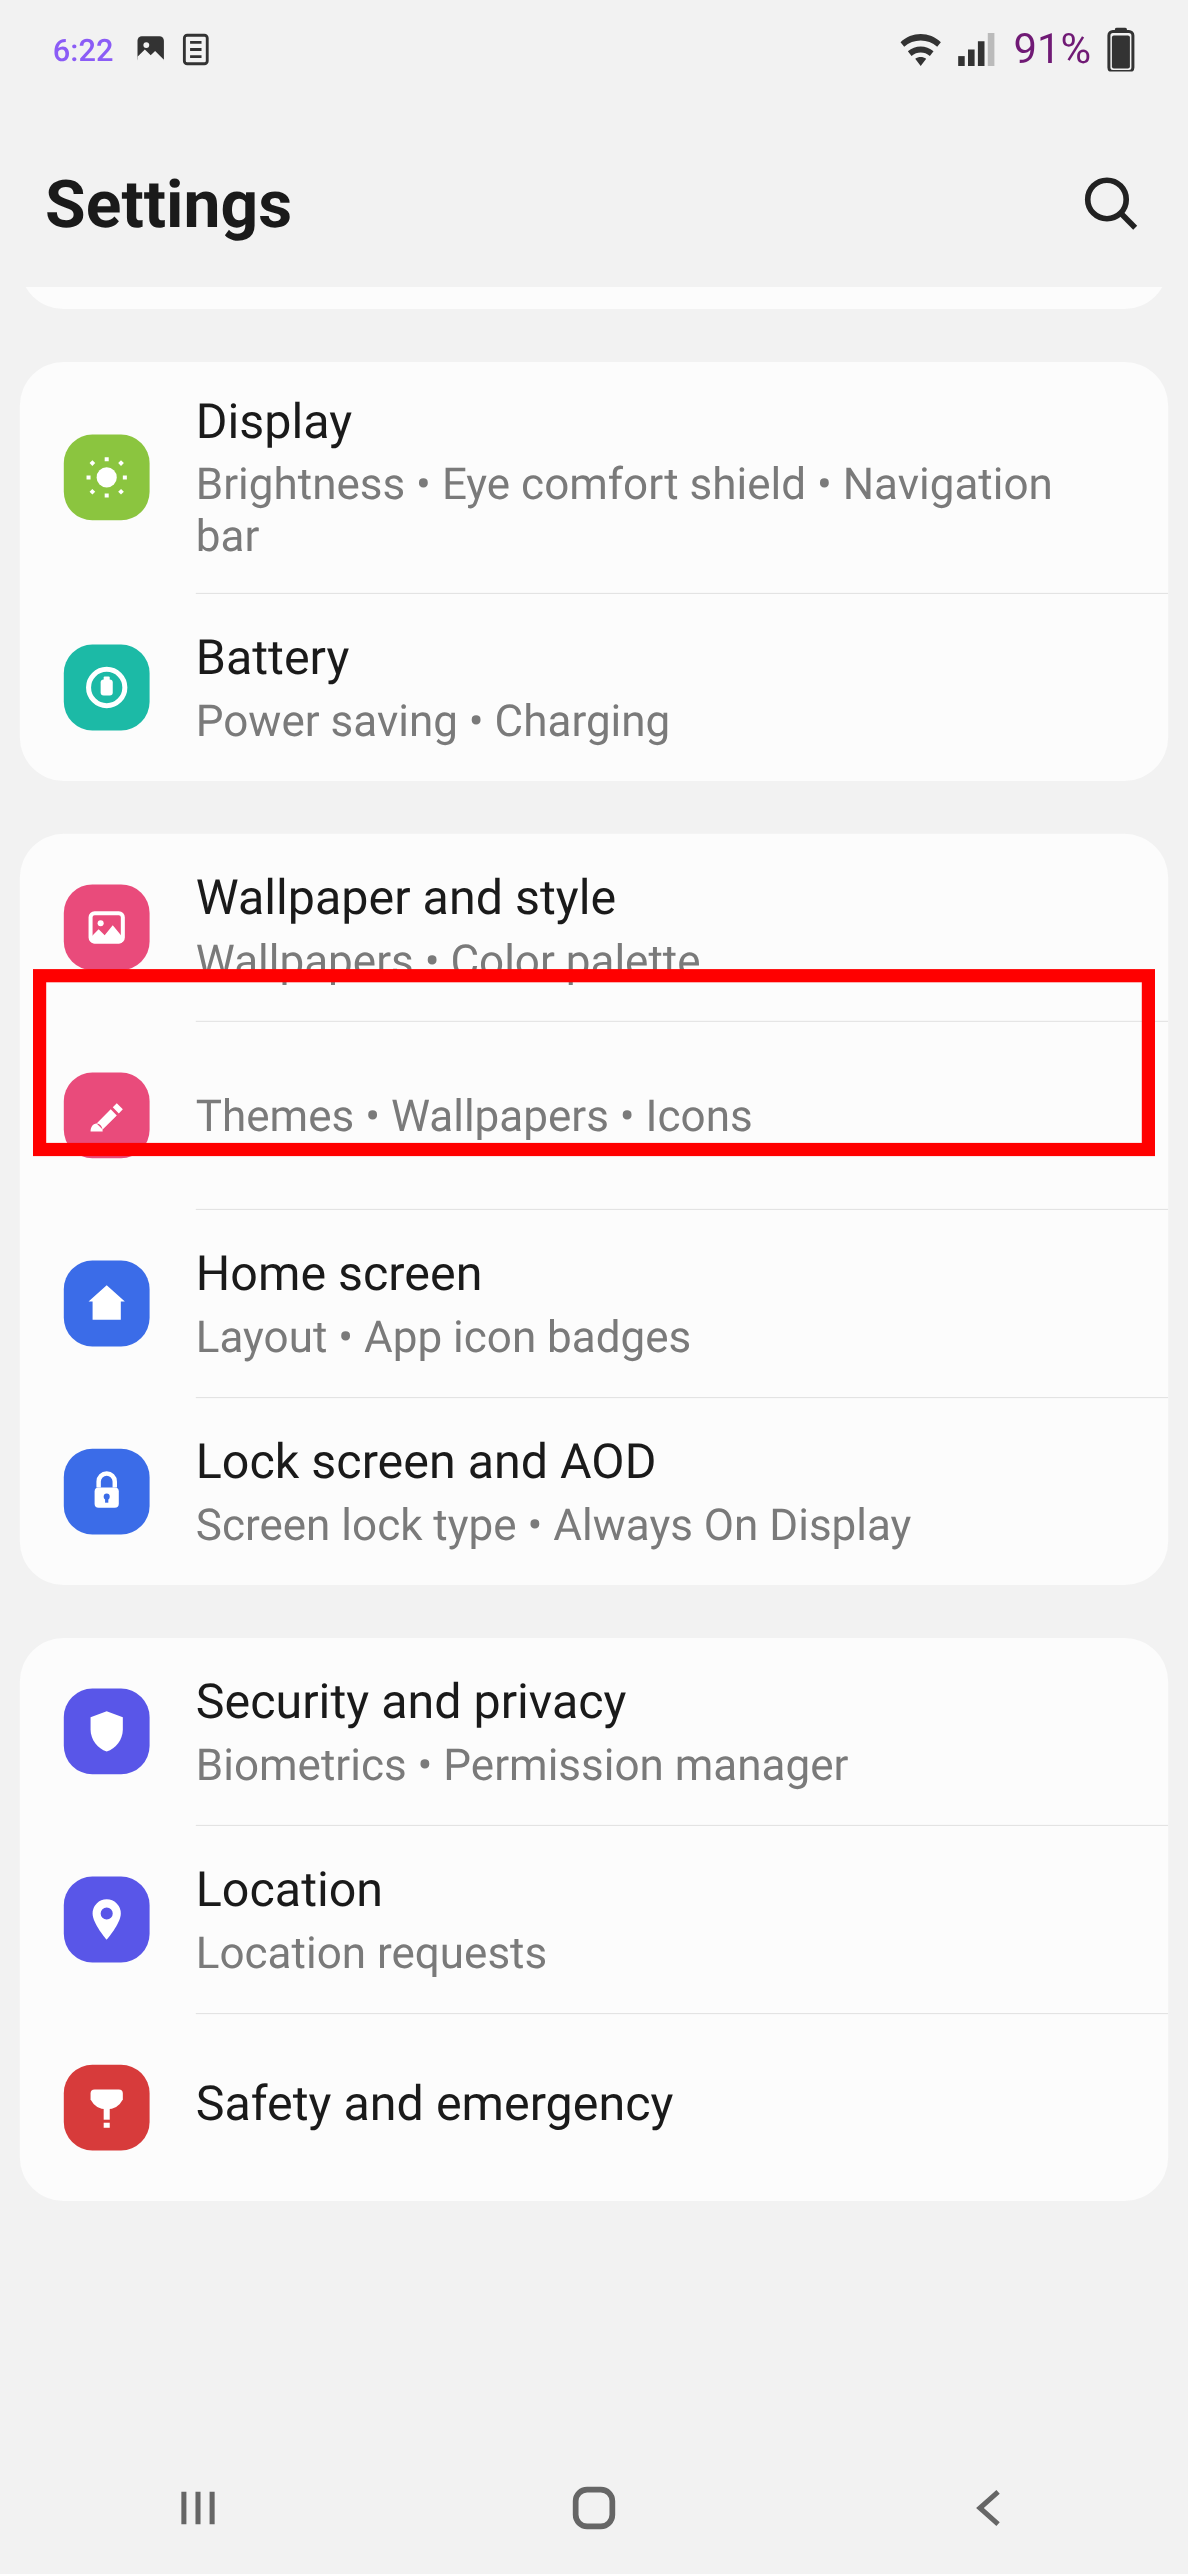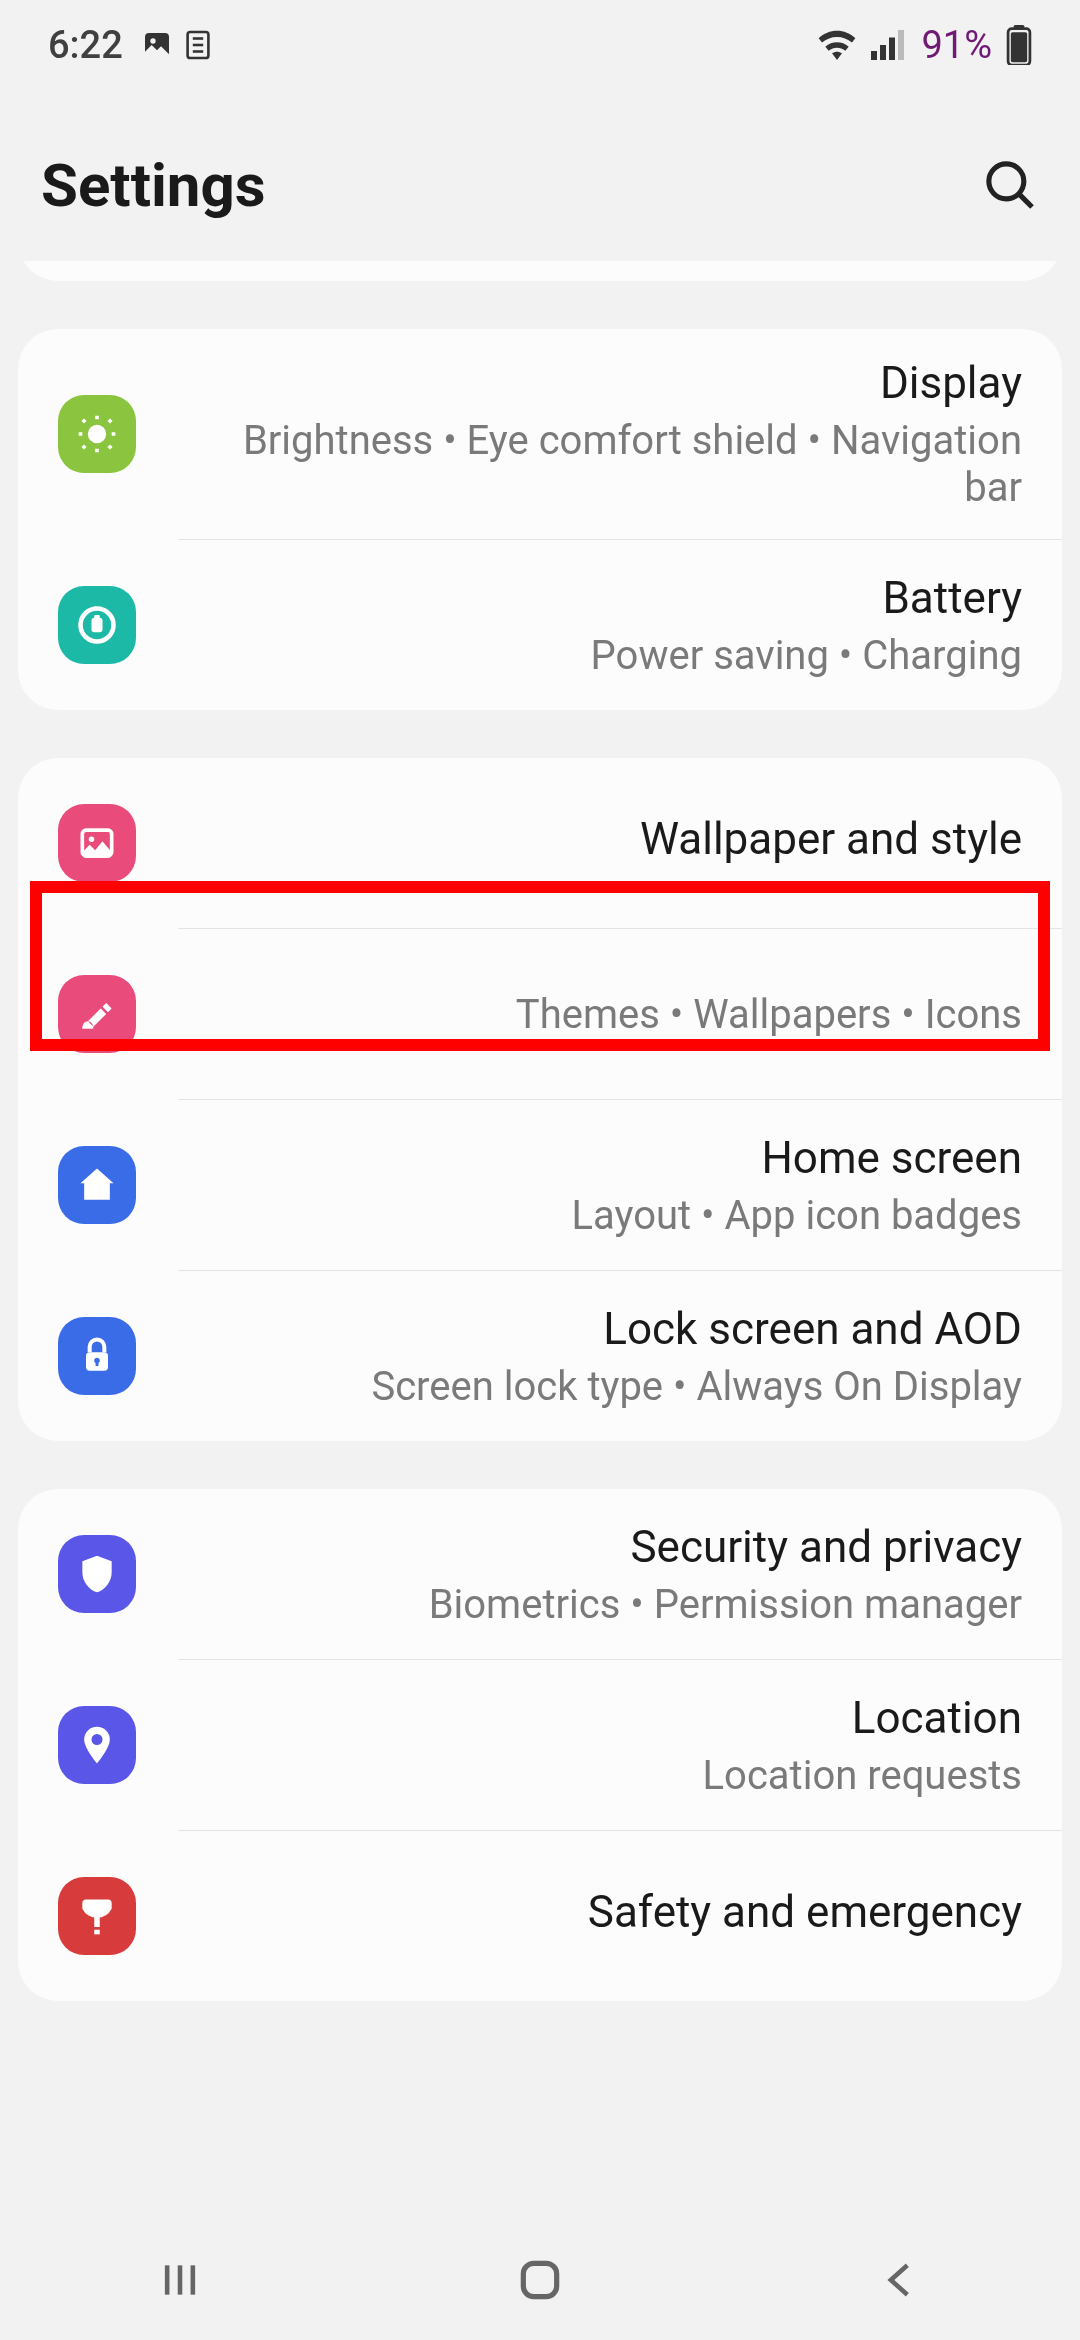--- a/index.html
+++ b/index.html
@@ -1,35 +1,35 @@
 <!DOCTYPE html>
 <html><head>
   <meta charset="utf-8">
   <style>
     * { margin: 0; padding: 0; box-sizing: border-box; font-family: -apple-system, BlinkMacSystemFont, 'Segoe UI', Roboto, sans-serif; }
     body { width: 1080px; height: 2340px; background: #f2f2f2; overflow: hidden; position: relative; }
     
     .status-bar { height: 90px; display: flex; justify-content: space-between; align-items: center; padding: 0 48px; }
     .status-left { display: flex; align-items: center; gap: 18px; }
-    .status-time { font-size: 38px; font-weight: 500; color: #404040; }
+    .status-time { font-size: 28px; font-weight: 500; color: #8b5cf6; }
     .status-icons-left { display: flex; gap: 12px; }
     .status-right { display: flex; align-items: center; gap: 14px; }
     .battery-pct { font-size: 38px; color: #701a75; }
     
     .header { padding: 60px 41px 40px; display: flex; justify-content: space-between; align-items: center; }
     .header-title { font-size: 60px; font-weight: 700; color: #1a1a1a; }
     
     .content { padding: 0 18px; height: 1950px; overflow: hidden; }
     
     .card { background: #fcfcfc; border-radius: 40px; margin-bottom: 48px; overflow: hidden; }
     .card-partial-top { margin-top: -150px; }
     
     .item { display: flex; align-items: center; padding: 28px 40px; min-height: 170px; }
     .item-icon { width: 78px; height: 78px; border-radius: 26px; display: flex; align-items: center; justify-content: center; flex-shrink: 0; margin-right: 42px; }
-    .item-text { flex: 1; text-align: right; }
+    .item-text { flex: 1; }
     .item-title { font-size: 44px; color: #1a1a1a; font-weight: 400; margin-bottom: 8px; }
     .item-sub { font-size: 40px; color: #7a7a7a; }
     .divider { height: 1px; background: #e3e3e3; margin-left: 160px; }
     
     .highlight { position: absolute; border: 12px solid #ff0000; left: 30px; top: 881px; width: 1020px; height: 170px; pointer-events: none; z-index: 10; }
     .bg-green { background: #8bc53f; }
     .bg-teal { background: #1cbaa6; }
     .bg-pink { background: #e94b7b; }
     .bg-pink2 { background: #e94b7b; }
     .bg-blue { background: #3b6ce8; }
@@ -132,20 +132,21 @@
         <div class="item">
           <div class="item-icon bg-pink">
             <svg width="44" height="44" viewBox="0 0 24 24" fill="#fff">
               <rect x="4" y="5" width="16" height="14" rx="2" fill="none" stroke="#fff" stroke-width="2"></rect>
               <circle cx="9" cy="10" r="1.5"></circle>
               <path d="M4 17l4-4 3 3 4-5 5 6v1a2 2 0 01-2 2H6a2 2 0 01-2-2z"></path>
             </svg>
           </div>
           <div class="item-text">
             <div class="item-title">Wallpaper and style</div>
+            <div class="item-sub">Wallpapers  •  Color palette</div>
           </div>
         </div>
         <div class="divider"></div>
         <div class="item">
           <div class="item-icon bg-pink2">
             <svg width="44" height="44" viewBox="0 0 24 24" fill="#fff">
               <path d="M7 16c-2 0-3 2-3 4h6c0-2-1-4-3-4zm0 0l7-7 3 3-7 7M17 6l3 3-2 2-3-3 2-2z"></path>
             </svg>
           </div>
           <div class="item-text">

